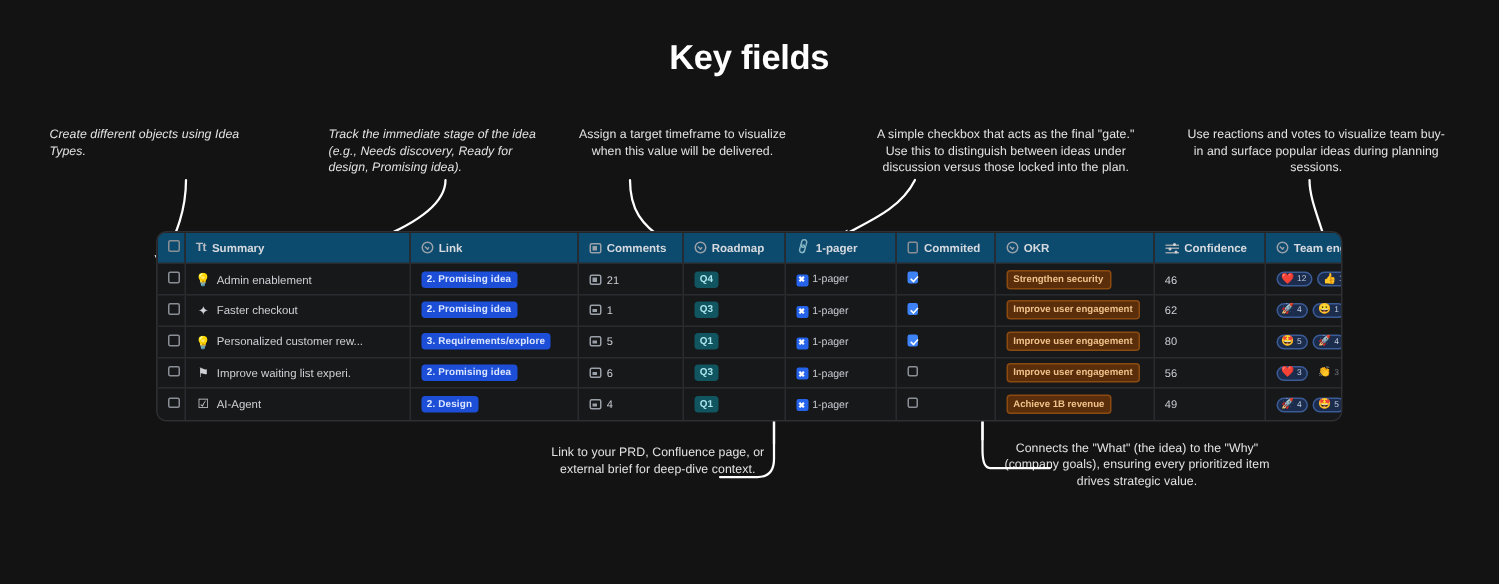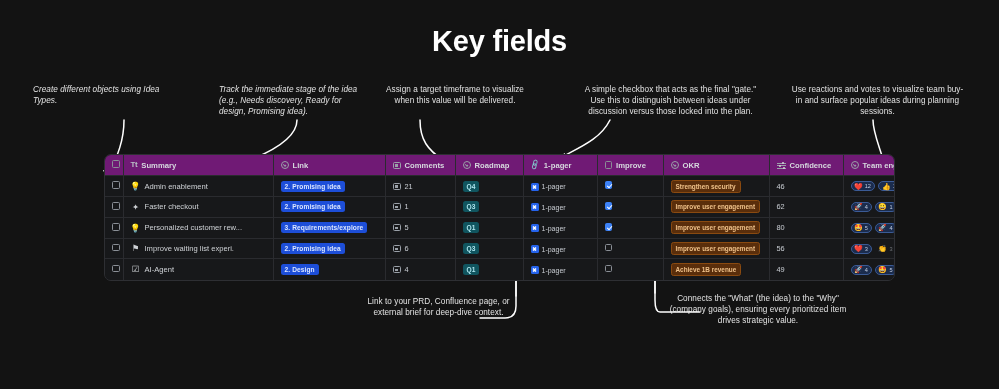--- a/index.html
+++ b/index.html
@@ -7,21 +7,21 @@
     width: 999px; height: 389px;
     background: #131313;
     font-family: "Liberation Sans", sans-serif;
     overflow: hidden;
   }
   .page { position: relative; width: 999px; height: 389px; }
 
   .title {
     position: absolute; top: 25px; left: 0; width: 999px;
     text-align: center;
-    font-size: 29px; font-weight: bold; color: #ffffff;
+    font-size: 23px; font-weight: bold; color: #ffffff;
     letter-spacing: -0.2px;
   }
 
   .note {
     position: absolute;
     color: #e3e3e3;
     font-size: 8.2px;
     line-height: 11.2px;
     letter-spacing: 0.05px;
   }
@@ -46,21 +46,21 @@
     height: 20.8px;
     vertical-align: middle;
     font-size: 7.6px;
     color: #cfd2d6;
     white-space: nowrap;
     overflow: hidden;
   }
   th:last-child, td:last-child { border-right: none; }
   tbody tr:last-child td { border-bottom: none; }
   thead th {
-    background: #701a75;
+    background: #0c4a6e;
     color: #d6d9de;
     font-weight: bold;
     font-size: 7.7px;
     margin-top: 16px;
   }
   tbody td { background: #17181a; }
 
   .hcell { display: flex; align-items: center; gap: 4px; }
   .cell  { display: flex; align-items: center; gap: 4px; }
 
@@ -246,21 +246,21 @@
           </th>
           <th>
             <span class="hcell">
               <span class="linkico ico">🔗</span>
               <span>1-pager</span>
             </span>
           </th>
           <th>
             <span class="hcell">
               <span class="box ico"></span>
-              <span>Improve</span>
+              <span>Commited</span>
             </span>
           </th>
           <th>
             <span class="hcell">
               <span class="circ ico"></span>
               <span>OKR</span>
             </span>
           </th>
           <th>
             <span class="hcell">

